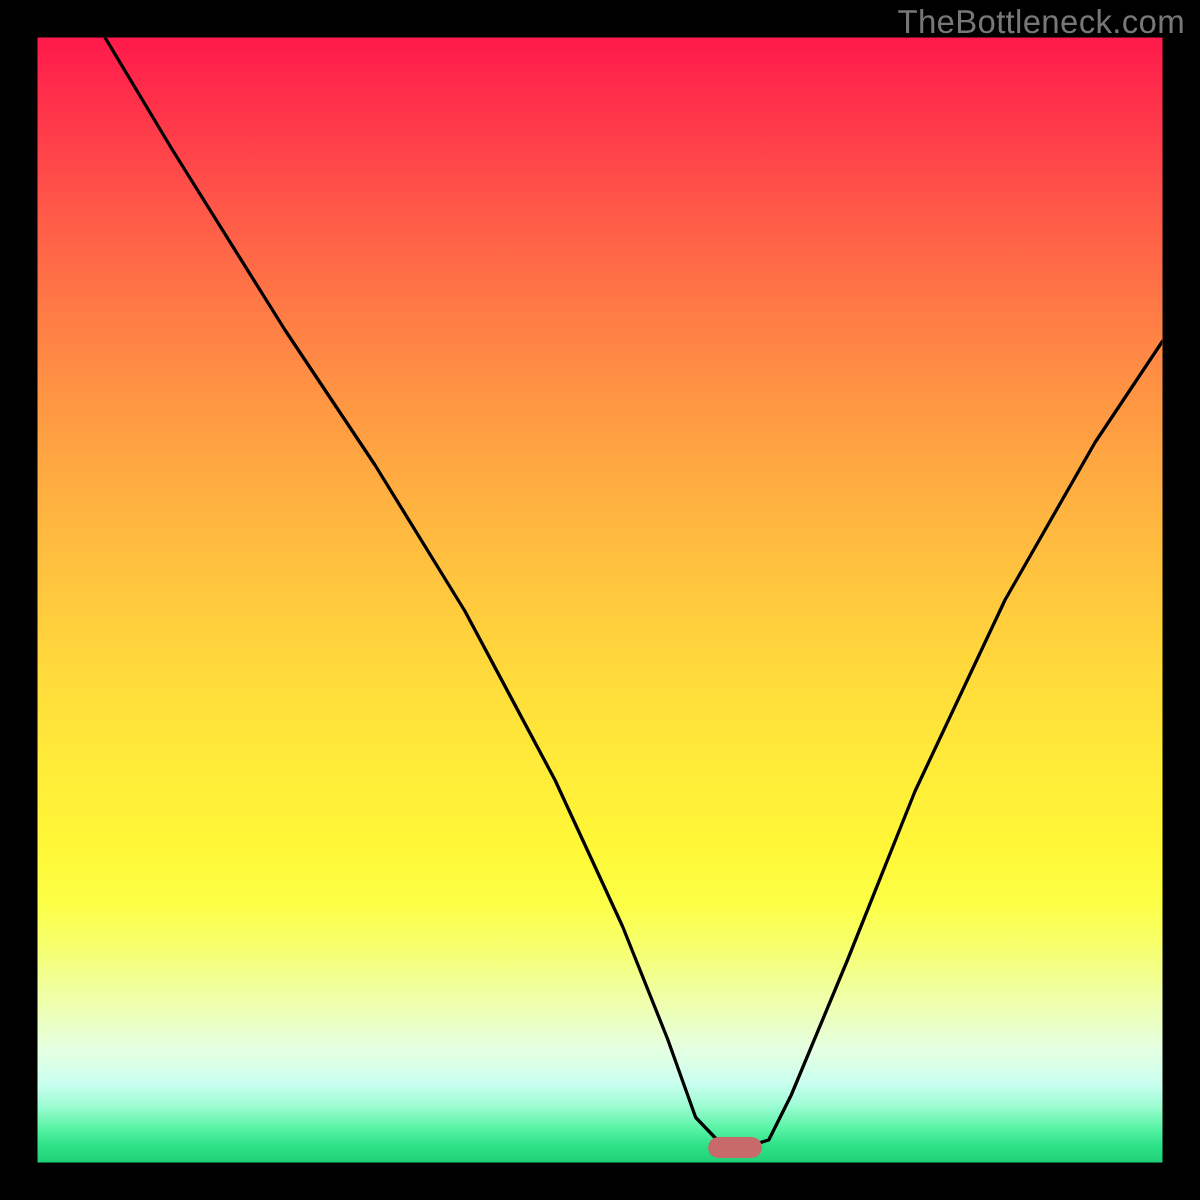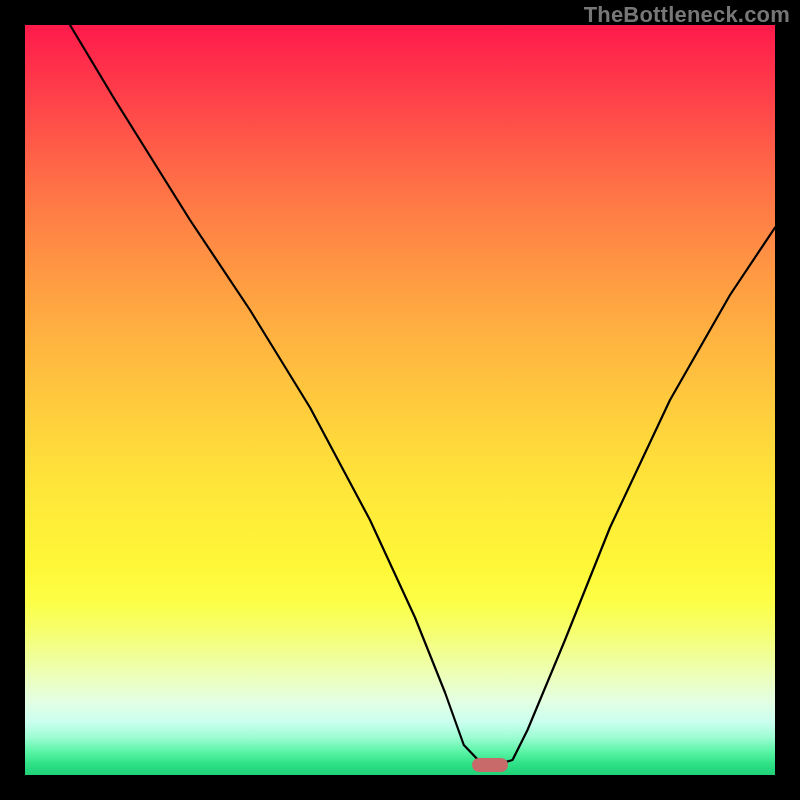--- a/index.html
+++ b/index.html
@@ -16,21 +16,21 @@
     width: 800px;
     height: 800px;
     background: #000;
   }
   .watermark {
     position: absolute;
     top: 2px;
     right: 10px;
     color: #777;
     font-size: 22px;
-    font-weight: bold;
+    font-weight: normal;
     z-index: 10;
     letter-spacing: 0.2px;
   }
   .plot-area {
     position: absolute;
     left: 25px;
     top: 25px;
     width: 750px;
     height: 750px;
     background: linear-gradient(to bottom,

